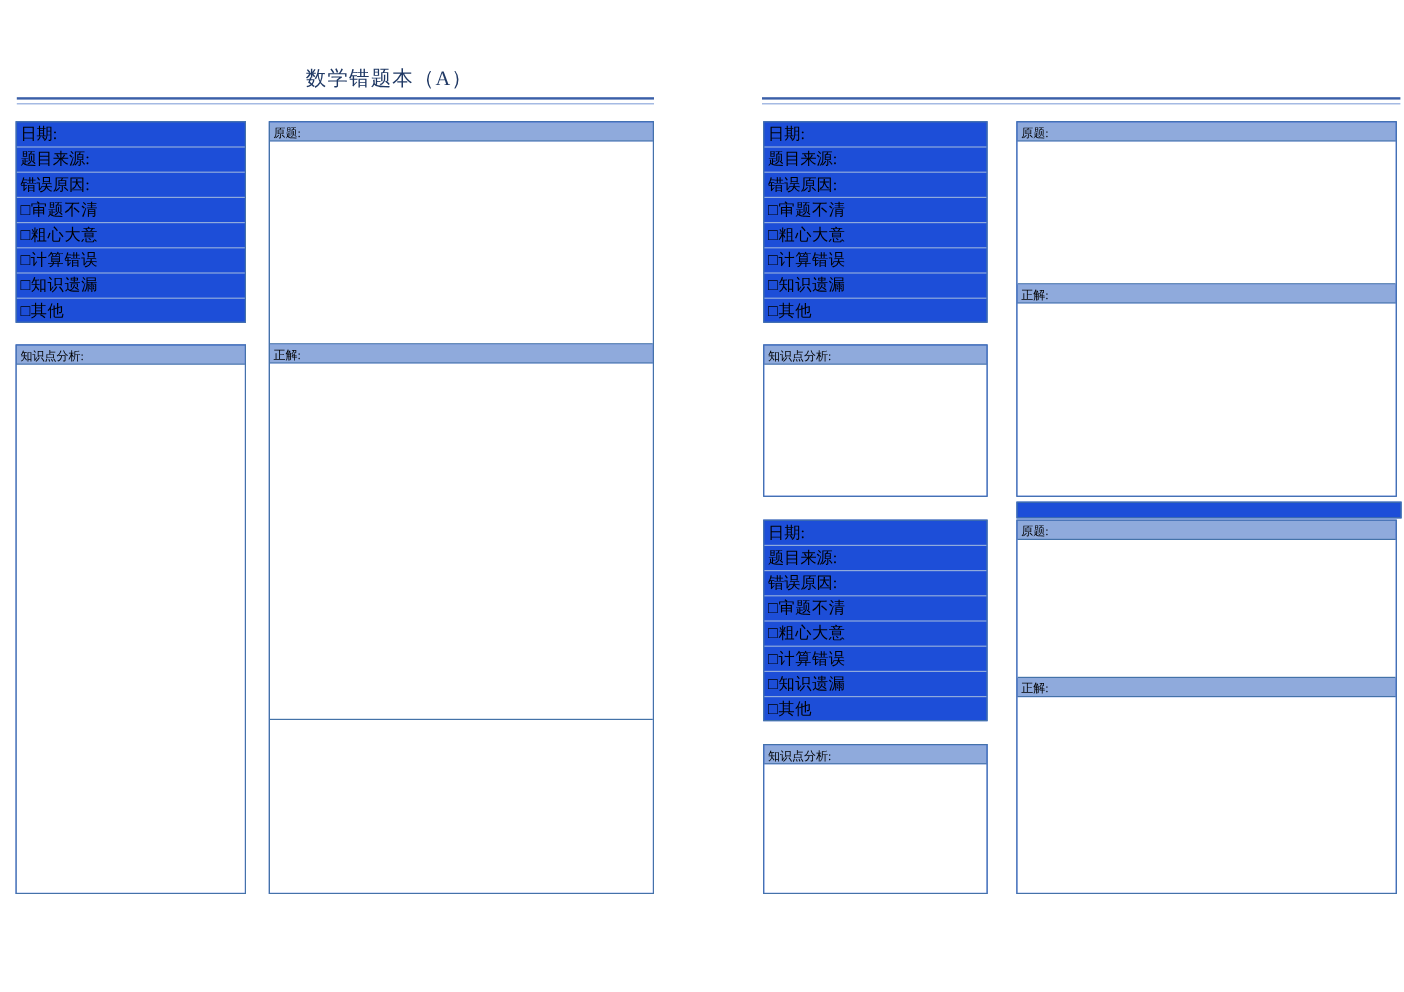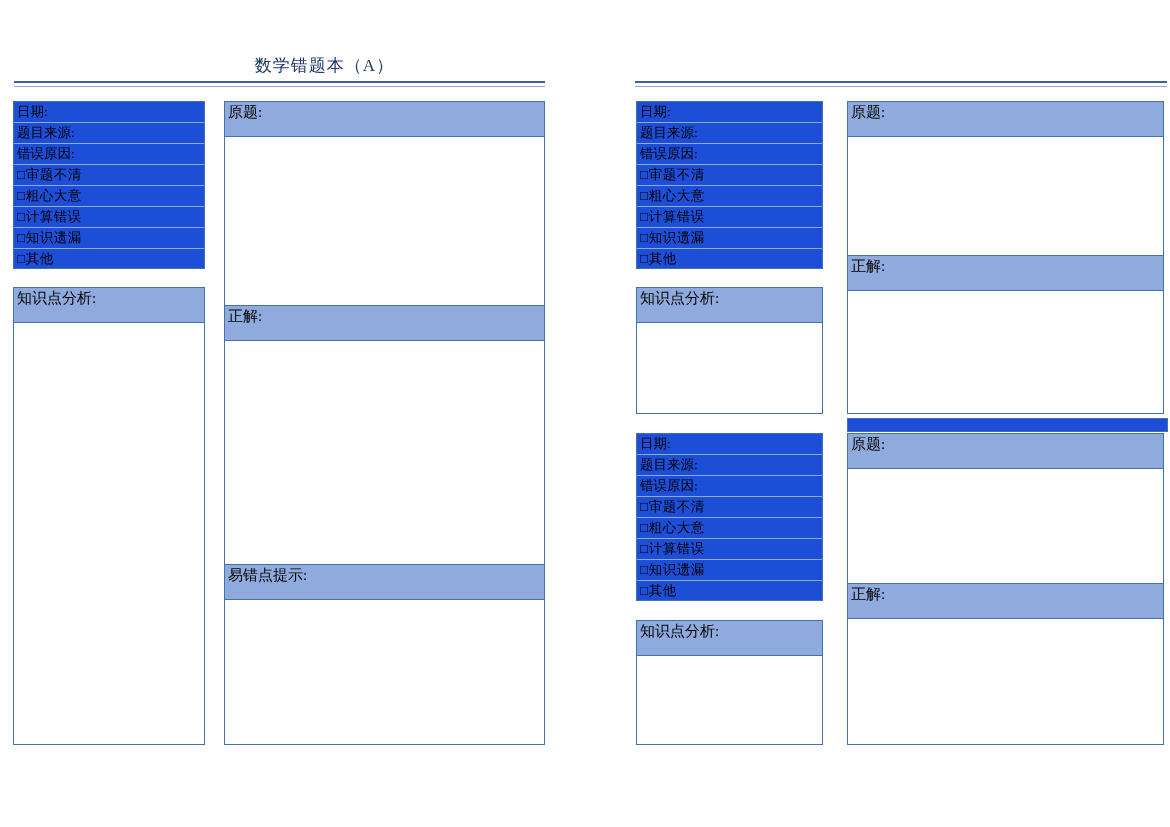--- a/index.html
+++ b/index.html
@@ -64,23 +64,23 @@
     padding: 0 3px;
     color: #000000;
     white-space: nowrap;
     overflow: hidden;
   }
   .row:last-child { border-bottom: none; }
   .row.blank { }
   .hdr {
     background: #8FAADC;
     border-bottom: 1px solid #4472A8;
-    font-size: 15px;
+    font-size: 10px;
     line-height: 20px;
-    height: 35px;
+    height: 16px;
     padding: 0 3px;
     box-sizing: border-box;
     color: #000000;
     white-space: nowrap;
     overflow: hidden;
   }
   .fill { background: #ffffff; }
   .cbx { letter-spacing: 0.5px; }
 
   .tbl.flexcol { display: flex; flex-direction: column; }
@@ -108,21 +108,20 @@
   <div class="tbl flexcol" style="left:13px; top:287px; width:192px; height:458px;">
     <div class="hdr">知识点分析:</div>
     <div class="grow fill"></div>
   </div>
 
   <div class="tbl flexcol" style="left:224px; top:101px; width:321px; height:644px;">
     <div class="hdr">原题:</div>
     <div class="fill" style="height:168px; border-bottom:1px solid #4472A8;"></div>
     <div class="hdr">正解:</div>
     <div class="grow fill" style="border-bottom:1px solid #4472A8;"></div>
-    <div class="hdr">易错点提示:</div>
     <div class="fill" style="height:144px;"></div>
   </div>
 
 </div>
 
 <div class="page" id="page-b">
 
   <div class="title-rule"></div>
 
   <div class="tbl" style="left:51px; top:101px; width:187px; height:168px;">

